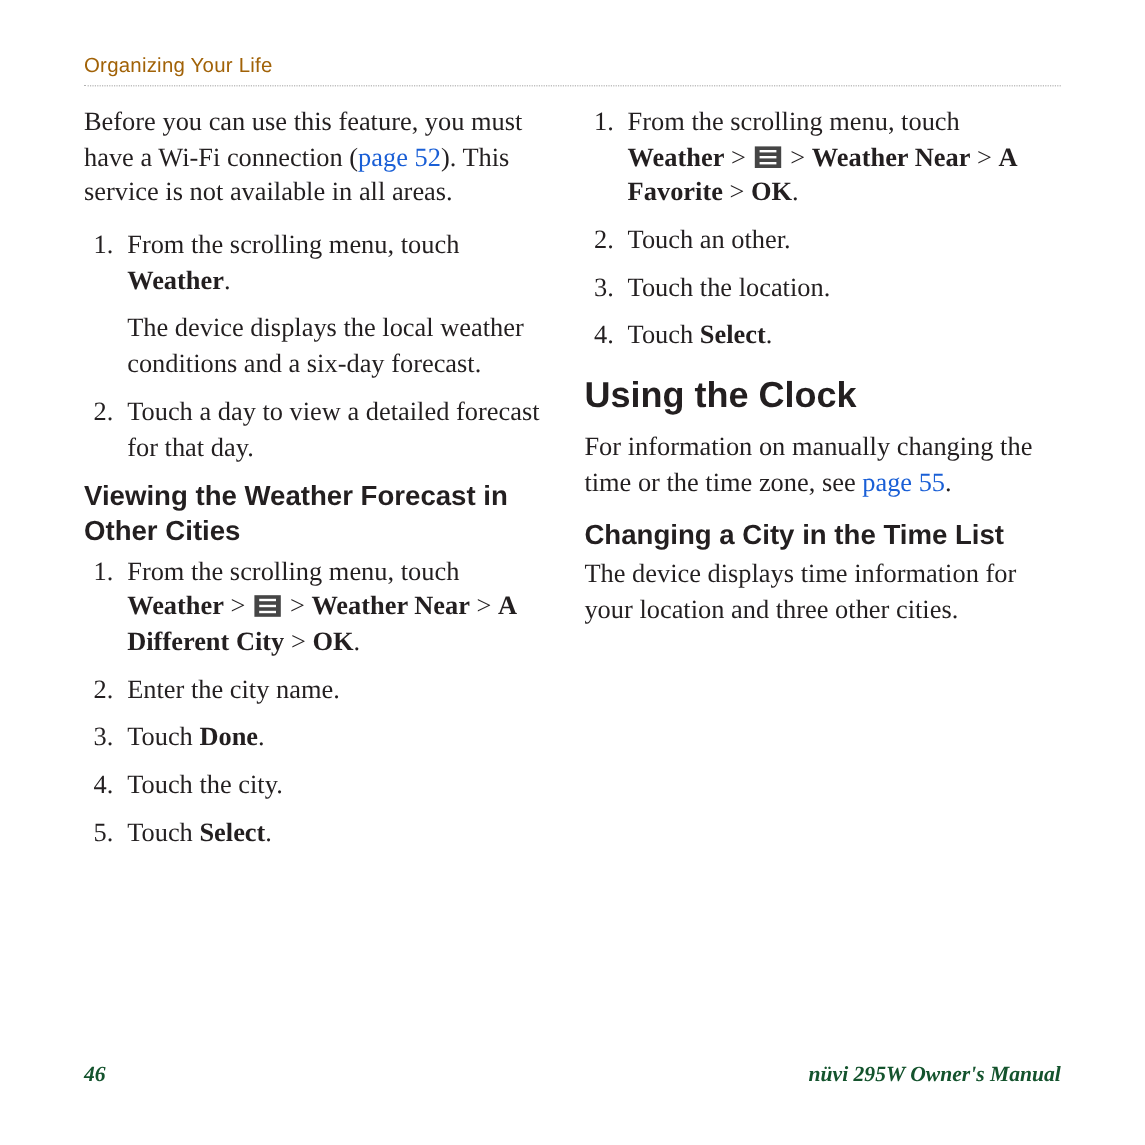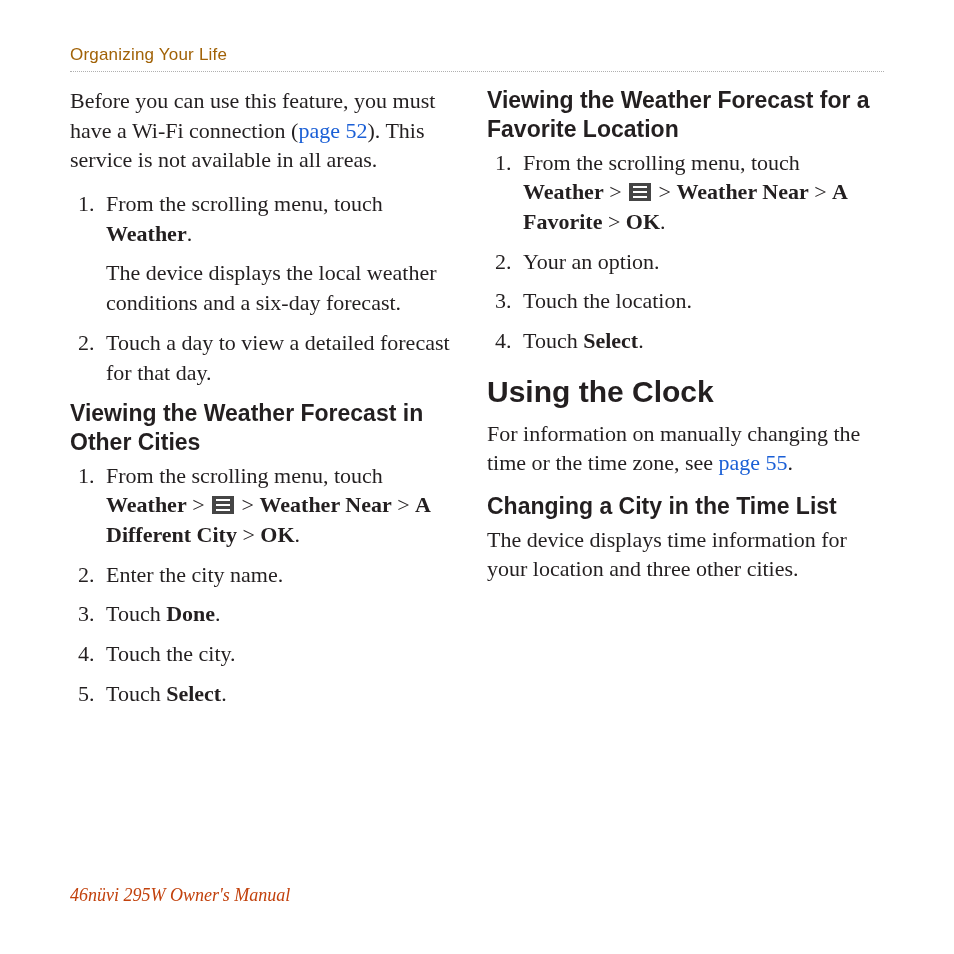--- a/index.html
+++ b/index.html
@@ -79,25 +79,26 @@
     position: absolute;
     left: 4px; right: 4px; top: 3px;
     height: 2px;
     background: #fff;
     box-shadow: 0 5px 0 #fff, 0 10px 0 #fff;
   }
   .footer {
     position: absolute;
     left: 70px; right: 70px; bottom: 48px;
     display: flex;
-    justify-content: flex-start;
+    justify-content: space-between;
     font-style: italic;
-    color: #c2410c;
+    color: #14532d;
     font-size: 18px;
     font-family: "Times New Roman", Times, serif;
+    font-weight: bold;
   }
 </style>
 </head>
 <body>
 
 <div class="running-head">Organizing Your Life</div>
 
 <div class="columns">
 
   <div class="col">
@@ -128,27 +129,26 @@
       </li>
       <li><span>Touch the city.</span></li>
       <li>
         <span>Touch </span><span class="bold">Select</span><span>.</span>
       </li>
     </ol>
   </div>
 
   <div class="col">
 
-    <h3 class="subsection" style="margin-top:0">Viewing the Weather Forecast for a Favorite Location</h3>
 
     <ol class="steps">
       <li>
         <span>From the scrolling menu, touch </span><span class="bold">Weather</span><span> &gt; </span><span class="menu-icon"></span><span> &gt; </span><span class="bold">Weather Near</span><span> &gt; </span><span class="bold">A Favorite</span><span> &gt; </span><span class="bold">OK</span><span>.</span>
       </li>
-      <li><span>Your an option.</span></li>
+      <li><span>Touch an other.</span></li>
       <li><span>Touch the location.</span></li>
       <li>
         <span>Touch </span><span class="bold">Select</span><span>.</span>
       </li>
     </ol>
 
     <h2 class="section">Using the Clock</h2>
 
     <p class="body">
       <span>For information on manually changing the time or the time zone, see </span><span class="link">page 55</span><span>.</span>

